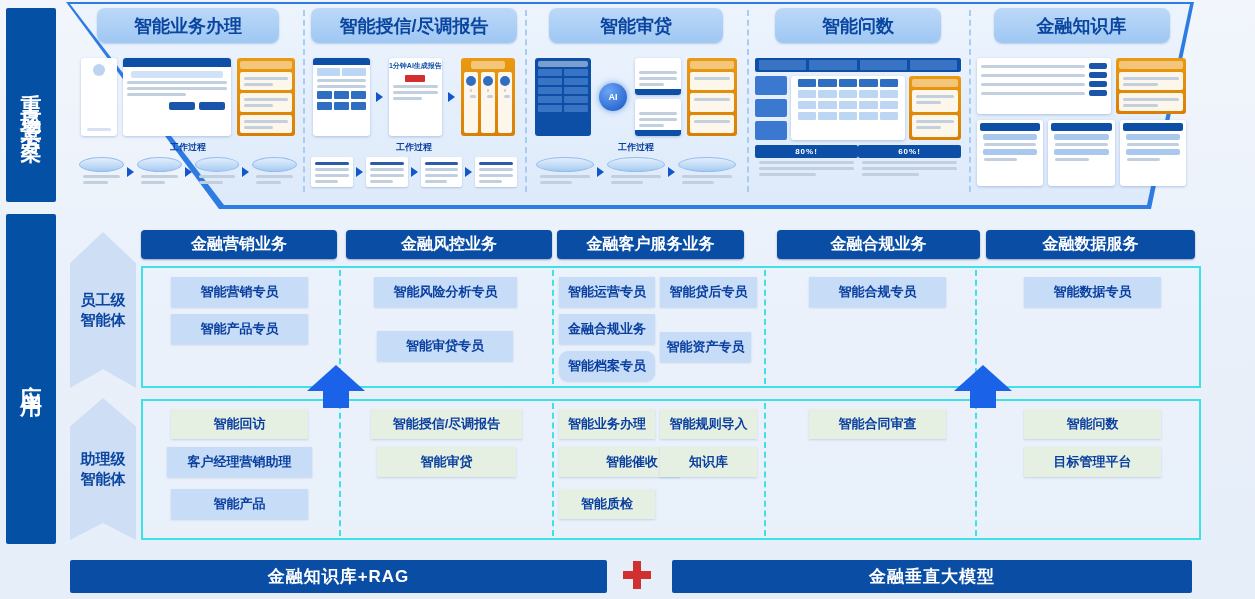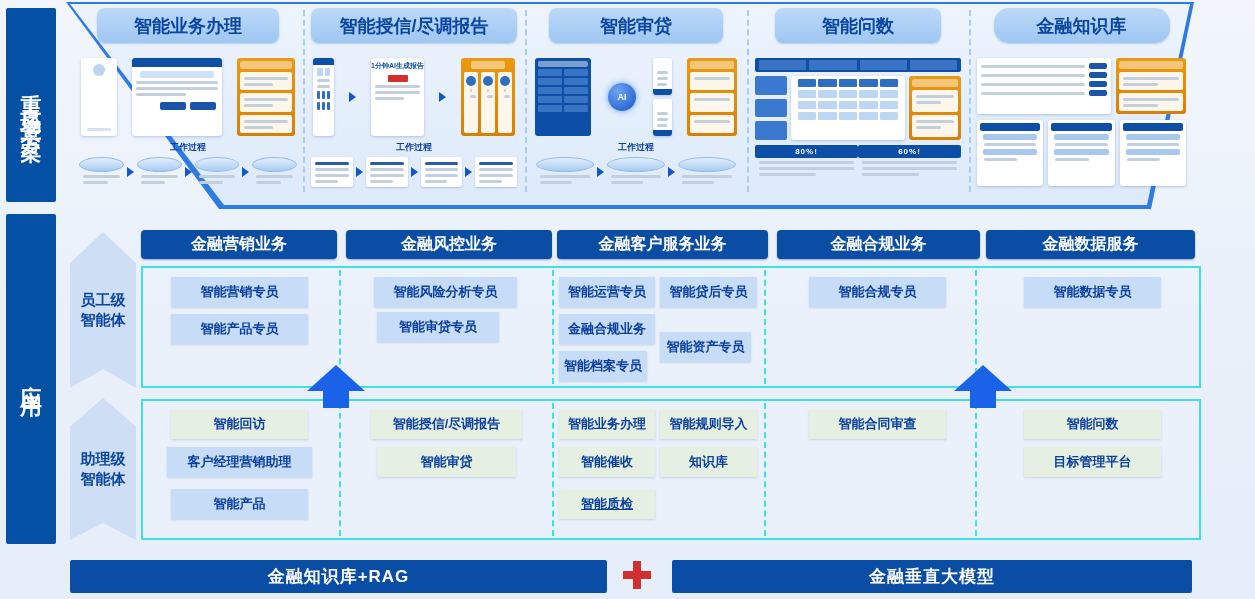--- a/index.html
+++ b/index.html
@@ -26,21 +26,21 @@
   
   .tcard{position:absolute;top:6px;height:192px;}
   .tcard-head{margin:2px auto 0;height:35px;border-radius:8px;
               background:linear-gradient(180deg,#bcd9f8,#9ec7f3);
               color:#0a45a0;font-weight:bold;font-size:18px;
               display:flex;align-items:center;justify-content:center;
               box-shadow:0 1px 2px rgba(30,80,160,.25);}
   .tsep{position:absolute;top:10px;height:182px;border-left:2px dashed #a9cdf2;}
 
   .thumb{position:absolute;left:4px;right:4px;top:52px;bottom:4px;}
-  .t-row{display:flex;gap:15px;align-items:stretch;height:78px;padding:0 2px;}
+  .t-row{display:flex;gap:6px;align-items:stretch;height:78px;padding:0 2px;}
   .panel-white{background:#fff;border-radius:3px;box-shadow:0 1px 3px rgba(30,80,160,.28);}
   .tline{height:3px;border-radius:2px;background:#c2cfdf;margin:3px 4px 0;}
   .tline.short{width:55%;}
   .tline.navy{background:#2a5ca8;}
   .phone{width:36px;position:relative;}
   .phone:before{content:"";position:absolute;top:6px;left:50%;transform:translateX(-50%);
                 width:12px;height:12px;border-radius:50%;background:#bcd4f0;}
   .phone:after{content:"";position:absolute;bottom:5px;left:6px;right:6px;height:3px;
                border-radius:2px;background:#d7e3f2;}
   .mp-head{height:9px;background:#0d4fa6;border-radius:3px 3px 0 0;}
@@ -441,21 +441,21 @@
           <div class="tline"></div>
             <div class="tline"></div>
             <div class="tline short"></div>
         </div>
       </div>
     </div>
   </div>
   <div class="tsep" style="left:969px;"></div>
 
   <div class="tcard" style="left:973px;width:217px;">
-    <div class="tcard-head" style="width:176px;border-radius:15px;">金融知识库</div>
+    <div class="tcard-head" style="width:176px;">金融知识库</div>
     <div class="thumb">
       <div style="display:flex;gap:5px;height:56px;">
         <div class="panel-white" style="flex:1;padding-top:2px;">
           <div style="display:flex;align-items:center;">
               <div class="tline" style="flex:1;"></div>
               <span class="navy-chip" style="width:18px;height:6px;margin:3px 4px 0 0;"></span>
             </div>
           <div style="display:flex;align-items:center;">
               <div class="tline" style="flex:1;"></div>
               <span class="navy-chip" style="width:18px;height:6px;margin:3px 4px 0 0;"></span>
@@ -502,21 +502,21 @@
             <div class="tline"></div>
             <div class="lb-bar"></div>
             <div class="tline short"></div>
         </div>
       </div>
     </div>
   </div>
 
   <div class="col-head" style="left:346px;width:206px;">金融风控业务</div>
   <div class="col-head" style="left:141px;width:196px;">金融营销业务</div>
-  <div class="col-head" style="left:557px;width:211px;">金融客户服务业务</div>
+  <div class="col-head" style="left:557px;width:187px;">金融客户服务业务</div>
   <div class="col-head" style="left:777px;width:203px;">金融合规业务</div>
   <div class="col-head" style="left:986px;width:209px;">金融数据服务</div>
 
   <div class="level-arrow" style="top:232px;height:156px;">
     <span>员工级智能体</span>
   </div>
   <div class="level-arrow" style="top:398px;height:142px;">
     <span>助理级智能体</span>
   </div>
 
@@ -530,39 +530,39 @@
   <div class="agent-box" style="top:399px;height:141px;">
     <div class="vsep" style="left:196px;"></div>
     <div class="vsep" style="left:409px;"></div>
     <div class="vsep" style="left:621px;"></div>
     <div class="vsep" style="left:832px;"></div>
   </div>
 
   <div class="chip" style="left:171px;top:277px;width:137px;">智能营销专员</div>
   <div class="chip" style="left:171px;top:314px;width:137px;">智能产品专员</div>
   <div class="chip" style="left:374px;top:277px;width:143px;">智能风险分析专员</div>
-  <div class="chip" style="left:377px;top:312px;width:122px;">智能审贷专员</div>
+  <div class="chip" style="left:377px;top:331px;width:136px;">智能审贷专员</div>
   <div class="chip" style="left:559px;top:277px;width:96px;">智能运营专员</div>
   <div class="chip" style="left:660px;top:277px;width:97px;">智能贷后专员</div>
   <div class="chip" style="left:559px;top:314px;width:96px;">金融合规业务</div>
   <div class="chip" style="left:660px;top:332px;width:91px;">智能资产专员</div>
-  <div class="chip" style="left:559px;top:351px;width:88px;">智能档案专员</div>
+  <div class="chip" style="left:559px;top:351px;width:96px;border-radius:9px;">智能档案专员</div>
   <div class="chip" style="left:809px;top:277px;width:137px;">智能合规专员</div>
   <div class="chip" style="left:1024px;top:277px;width:137px;">智能数据专员</div>
 
   <div class="chip green" style="left:171px;top:409px;width:137px;">智能回访</div>
   <div class="chip" style="left:167px;top:447px;width:145px;">客户经理营销助理</div>
   <div class="chip" style="left:171px;top:489px;width:137px;">智能产品</div>
   <div class="chip green" style="left:371px;top:409px;width:151px;">智能授信/尽调报告</div>
   <div class="chip green" style="left:377px;top:447px;width:139px;">智能审贷</div>
   <div class="chip green" style="left:559px;top:409px;width:96px;">智能业务办理</div>
   <div class="chip green" style="left:660px;top:409px;width:97px;">智能规则导入</div>
-  <div class="chip green" style="left:559px;top:447px;width:96px;">智能催收</div>
+  <div class="chip green" style="left:559px;top:447px;width:96px;padding-left:25px;">智能催收</div>
   <div class="chip green" style="left:660px;top:447px;width:97px;">知识库</div>
-  <div class="chip green" style="left:559px;top:489px;width:96px;text-decoration:underline;">智能质检</div>
+  <div class="chip green" style="left:559px;top:489px;width:96px;">智能质检</div>
   <div class="chip green" style="left:809px;top:409px;width:137px;">智能合同审查</div>
   <div class="chip green" style="left:1024px;top:409px;width:137px;">智能问数</div>
   <div class="chip green" style="left:1024px;top:447px;width:137px;">目标管理平台</div>
 
   <div class="up-arrow" style="left:307px;top:365px;">
     <div class="tri"></div>
       <div class="stem"></div>
   </div>
   <div class="up-arrow" style="left:954px;top:365px;">
     <div class="tri"></div>

